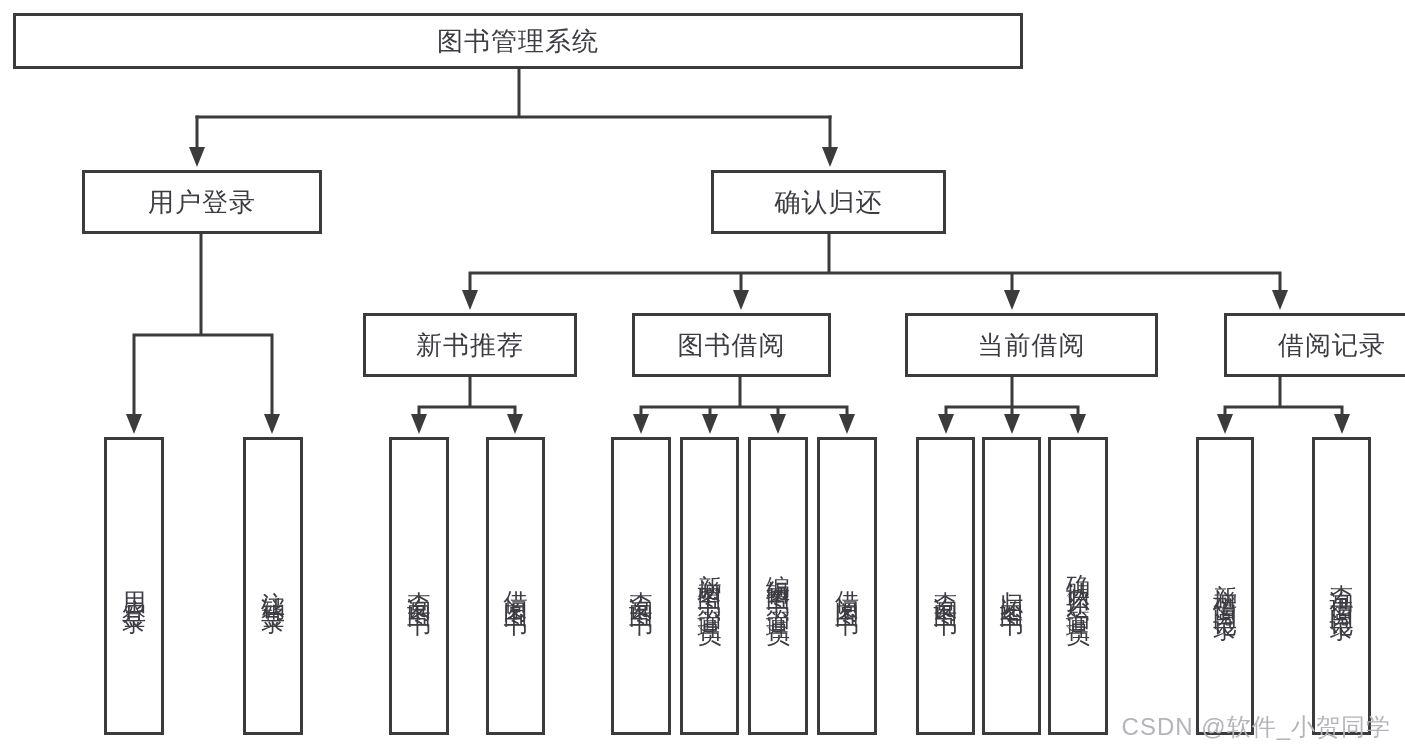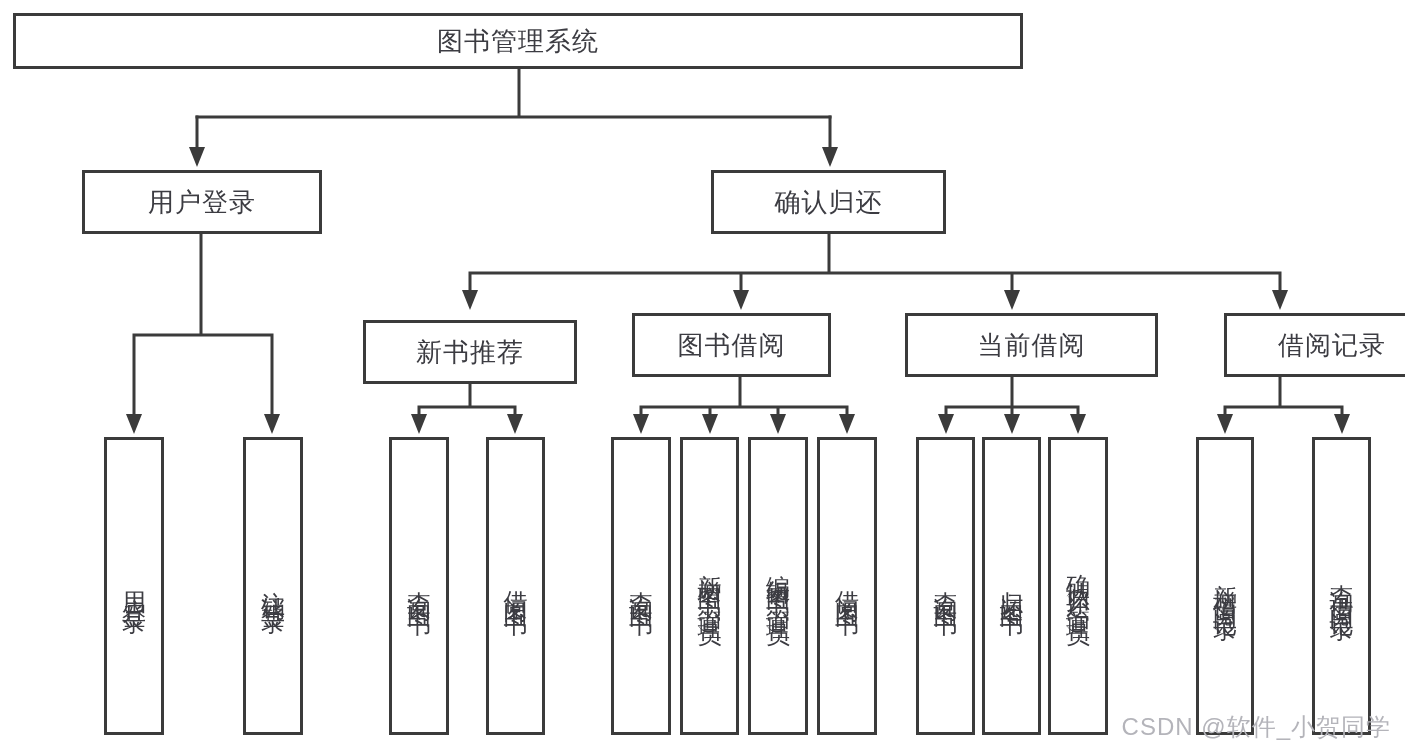--- a/index.html
+++ b/index.html
@@ -99,21 +99,21 @@
       <polygon points="1217,414 1233,414 1225,434"></polygon>
       <polygon points="1334,414 1350,414 1342,434"></polygon>
     </g>
   </svg>
 
   <div class="node" style="left:13px;top:13px;width:1010px;height:56px;">图书管理系统</div>
 
   <div class="node" style="left:82px;top:170px;width:240px;height:64px;">用户登录</div>
   <div class="node" style="left:711px;top:170px;width:235px;height:64px;">确认归还</div>
 
-  <div class="node" style="left:363px;top:313px;width:214px;height:64px;margin-top:7px;">新书推荐</div>
+  <div class="node" style="left:363px;top:313px;width:214px;height:64px;">新书推荐</div>
   <div class="node" style="left:632px;top:313px;width:199px;height:64px;">图书借阅</div>
   <div class="node" style="left:905px;top:313px;width:253px;height:64px;">当前借阅</div>
   <div class="node" style="left:1224px;top:313px;width:216px;height:64px;">借阅记录</div>
 
   <div class="leaf" style="left:104px;top:437px;width:60px;height:298px;">
     <span>用户登录</span>
   </div>
   <div class="leaf" style="left:243px;top:437px;width:60px;height:298px;">
     <span>注销登录</span>
   </div>

